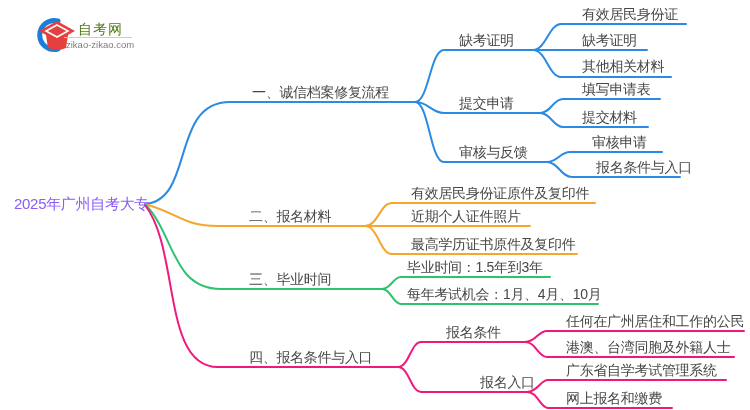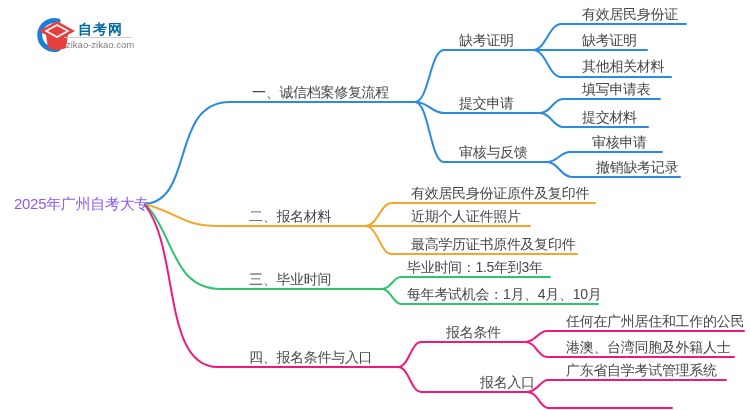--- a/index.html
+++ b/index.html
@@ -9,22 +9,22 @@
   }
   .lines { position:absolute; left:0; top:0; z-index:0; }
   .node {
     position:absolute; z-index:1; font-size:14px; color:#474747;
     white-space:nowrap; line-height:1; letter-spacing:-0.3px;
   }
   .root-label { font-size:15px; color:#8b5cf6; }
   .logo { position:absolute; left:0; top:0; width:150px; height:60px; z-index:2; }
   .logo-icon { position:absolute; left:30px; top:17px; }
   .logo-title {
-    position:absolute; left:78px; top:22px; font-size:14px; font-weight:bold;
-    color:#0369a1; line-height:1; letter-spacing:1px;
+    position:absolute; left:78px; top:22px; font-size:14px; font-weight:normal;
+    color:#4d7c0f; line-height:1; letter-spacing:1px;
   }
   .logo-divider { position:absolute; left:64px; top:37px; width:68px; height:1px; background:#cccccc; }
   .logo-domain { position:absolute; left:66px; top:40px; font-size:9.5px; color:#7d7d7d; line-height:1; }
 </style>
 </head>
 <body>
 
 <div class="stage">
 
   <svg class="lines" width="750" height="410" viewBox="0 0 750 410">
@@ -82,31 +82,32 @@
   <div class="node" style="left:252px;top:85px;">一、诚信档案修复流程</div>
   <div class="node" style="left:459px;top:33px;">缺考证明</div>
   <div class="node" style="left:582px;top:7px;">有效居民身份证</div>
   <div class="node" style="left:582px;top:33px;">缺考证明</div>
   <div class="node" style="left:582px;top:60px;font-family:Liberation Mono, monospace;">其他相关材料</div>
   <div class="node" style="left:459px;top:96px;">提交申请</div>
   <div class="node" style="left:582px;top:82px;">填写申请表</div>
   <div class="node" style="left:582px;top:110px;">提交材料</div>
   <div class="node" style="left:459px;top:145px;">审核与反馈</div>
   <div class="node" style="left:592px;top:135px;">审核申请</div>
-  <div class="node" style="left:596px;top:160px;">撤销缺考记录</div>
+  <div class="node" style="left:596px;top:160px;">报名条件与入口</div>
 
   <div class="node" style="left:249px;top:209px;">二、报名材料</div>
   <div class="node" style="left:411px;top:186px;">有效居民身份证原件及复印件</div>
   <div class="node" style="left:411px;top:209px;">近期个人证件照片</div>
   <div class="node" style="left:411px;top:237px;">最高学历证书原件及复印件</div>
 
   <div class="node" style="left:249px;top:272px;">三、毕业时间</div>
   <div class="node" style="left:407px;top:260px;">毕业时间：1.5年到3年</div>
   <div class="node" style="left:407px;top:287px;">每年考试机会：1月、4月、10月</div>
 
   <div class="node" style="left:249px;top:350px;">四、报名条件与入口</div>
   <div class="node" style="left:446px;top:325px;">报名条件</div>
   <div class="node" style="left:566px;top:314px;">任何在广州居住和工作的公民</div>
   <div class="node" style="left:566px;top:340px;">港澳、台湾同胞及外籍人士</div>
   <div class="node" style="left:446px;top:375px;margin-left:34px;">报名入口</div>
   <div class="node" style="left:566px;top:363px;">广东省自学考试管理系统</div>
+  <div class="node" style="left:566px;top:391px;">网上报名和缴费</div>
 
 </div>
 
 </body></html>

